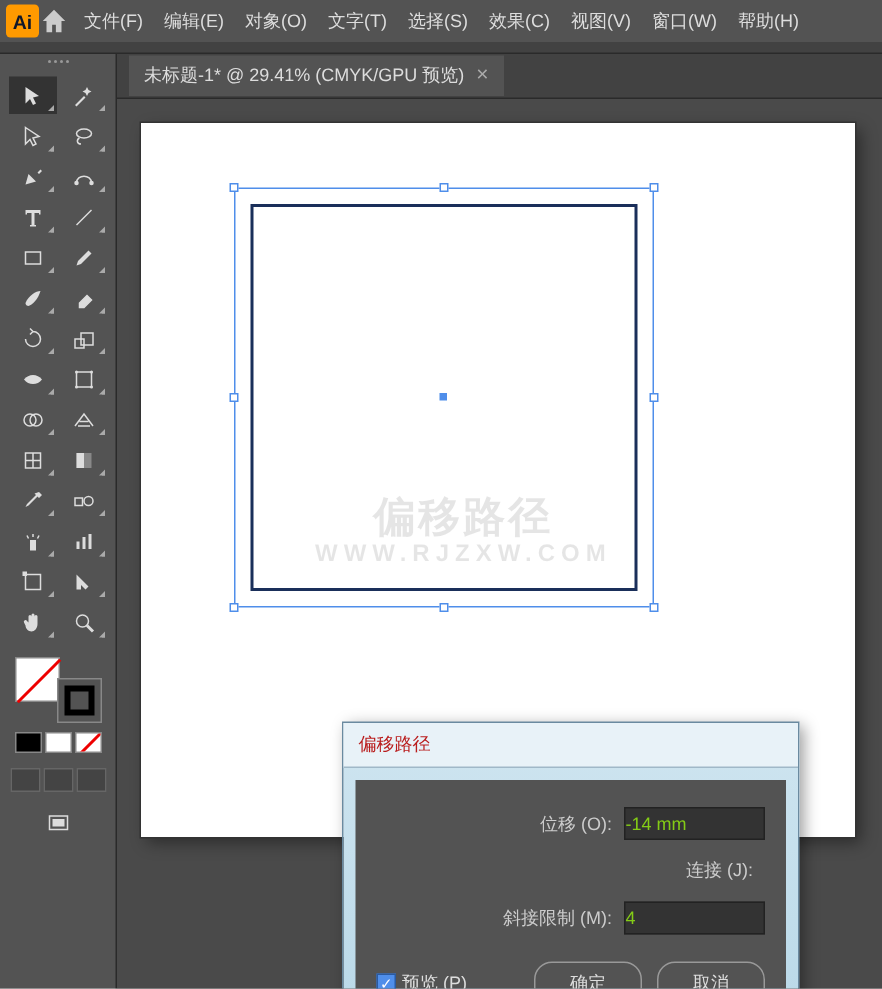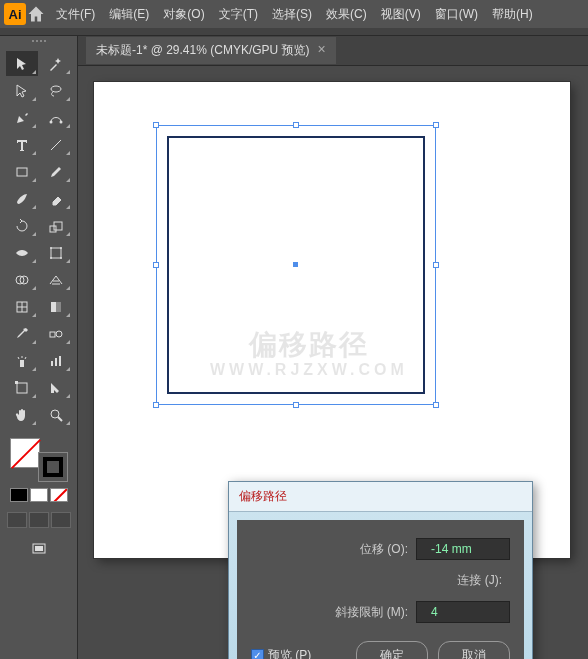--- a/index.html
+++ b/index.html
@@ -67,21 +67,21 @@
   
   .watermark { position:absolute; top:248px; left:116px; color:rgba(0,0,0,0.1); font-size:28px; font-weight:bold; text-align:center; letter-spacing:2px; line-height:1.1;}
   .watermark .sub { font-size:16px; letter-spacing:4px; display:block;}
   
   
   .dialog { position:absolute; top:415px; left:150px; width:305px; background: linear-gradient(#cfe5f0,#b8d8e8); border:1px solid #6a8aa0; box-shadow: 3px 3px 10px rgba(0,0,0,0.4); }
   .dialog-title { background:#e8f2f8; padding:6px 10px; font-size:12px; color:#b91c1c; border-bottom:1px solid #a0b8c8;}
   .dialog-body { background:#535353; margin:8px; padding:18px 14px; color:#ddd; font-size:12px;}
   .form-row { display:flex; align-items:center; margin-bottom:12px;justify-content:flex-end; }
   .form-label { width:90px; text-align:right; padding-right:8px; color:#ccc;}
-  .form-input { background:#333; border:1px solid #222; color:#86efac; padding:3px 14px; width:94px; font-size:12px;}
+  .form-input { background:#333; border:1px solid #222; color:#84cc16; padding:3px 0; width:94px; font-size:12px;}
   .form-select { background:#444; border:1px solid #222; color:#ddd; padding:3px 6px; width:94px; font-size:12px; display:flex; justify-content:space-between; align-items:center; cursor:pointer;}
   .chev { font-size:10px; color:#ccc;}
   .dialog-footer { display:flex; align-items:center; gap:10px; margin-top:18px;}
   .checkbox { width:13px; height:13px; background:#4f8eea; border:1px solid #2a5aa0; display:inline-flex; align-items:center; justify-content:center; color:#fff; font-size:10px; margin-right:4px;}
   .dlg-btn { background:transparent; border:1px solid #999; color:#ddd; padding:5px 0; border-radius:12px; width:72px; text-align:center; cursor:pointer; font-size:12px;}
 </style>
 </head>
 <body>
 
 <div class="titlebar">

